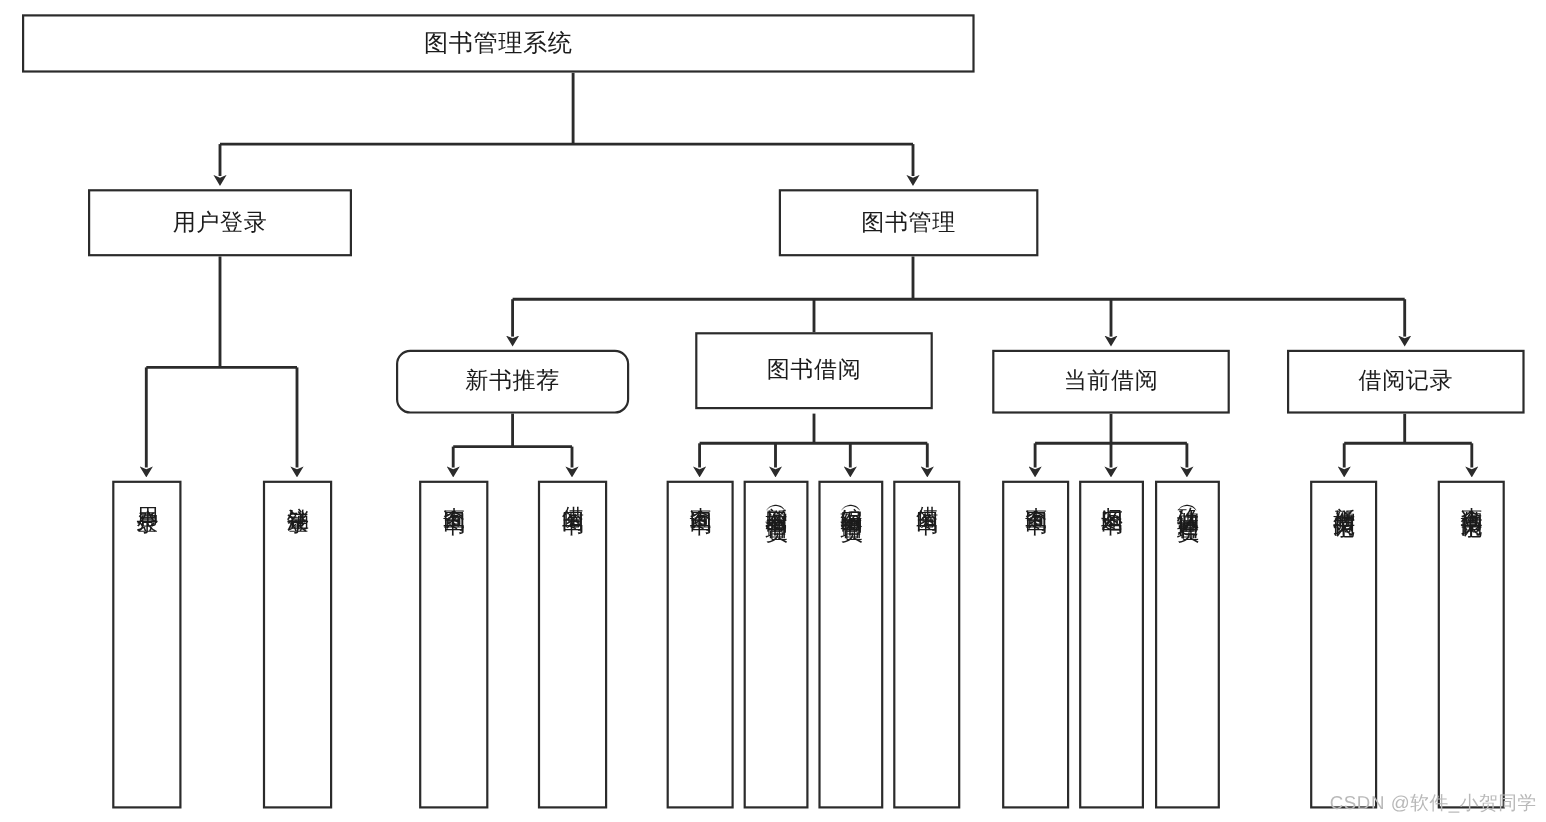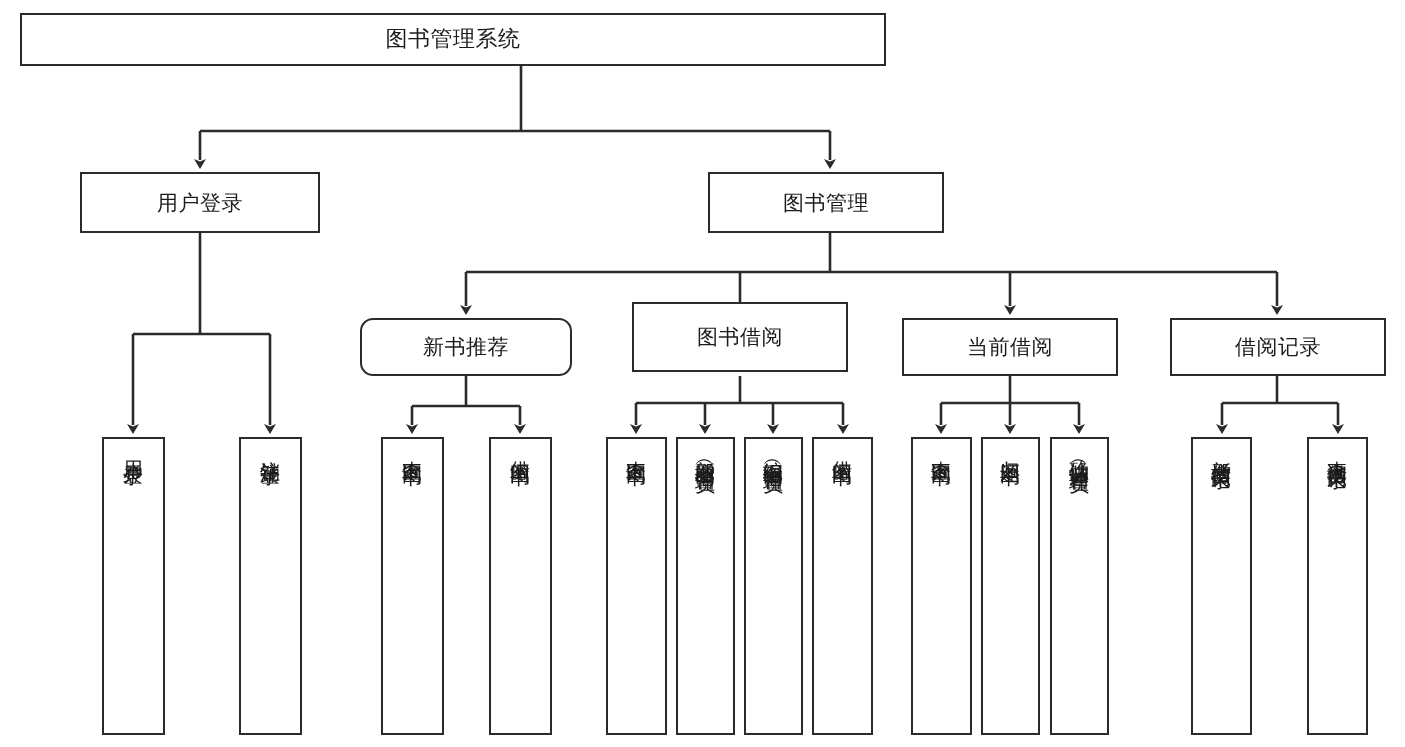--- a/index.html
+++ b/index.html
@@ -198,14 +198,15 @@
     <span class="node-label">确认归还（管理员）</span>
   </div>
 
   <div class="node leaf" style="left:1191px; top:437px; width:61px; height:298px;">
     <span class="node-label">新增借阅记录</span>
   </div>
   <div class="node leaf" style="left:1307px; top:437px; width:61px; height:298px;">
     <span class="node-label">查询借阅记录</span>
   </div>
 
+  <div class="watermark">CSDN @软件_小贺同学</div>
 
 </div>
 
 </body></html>

